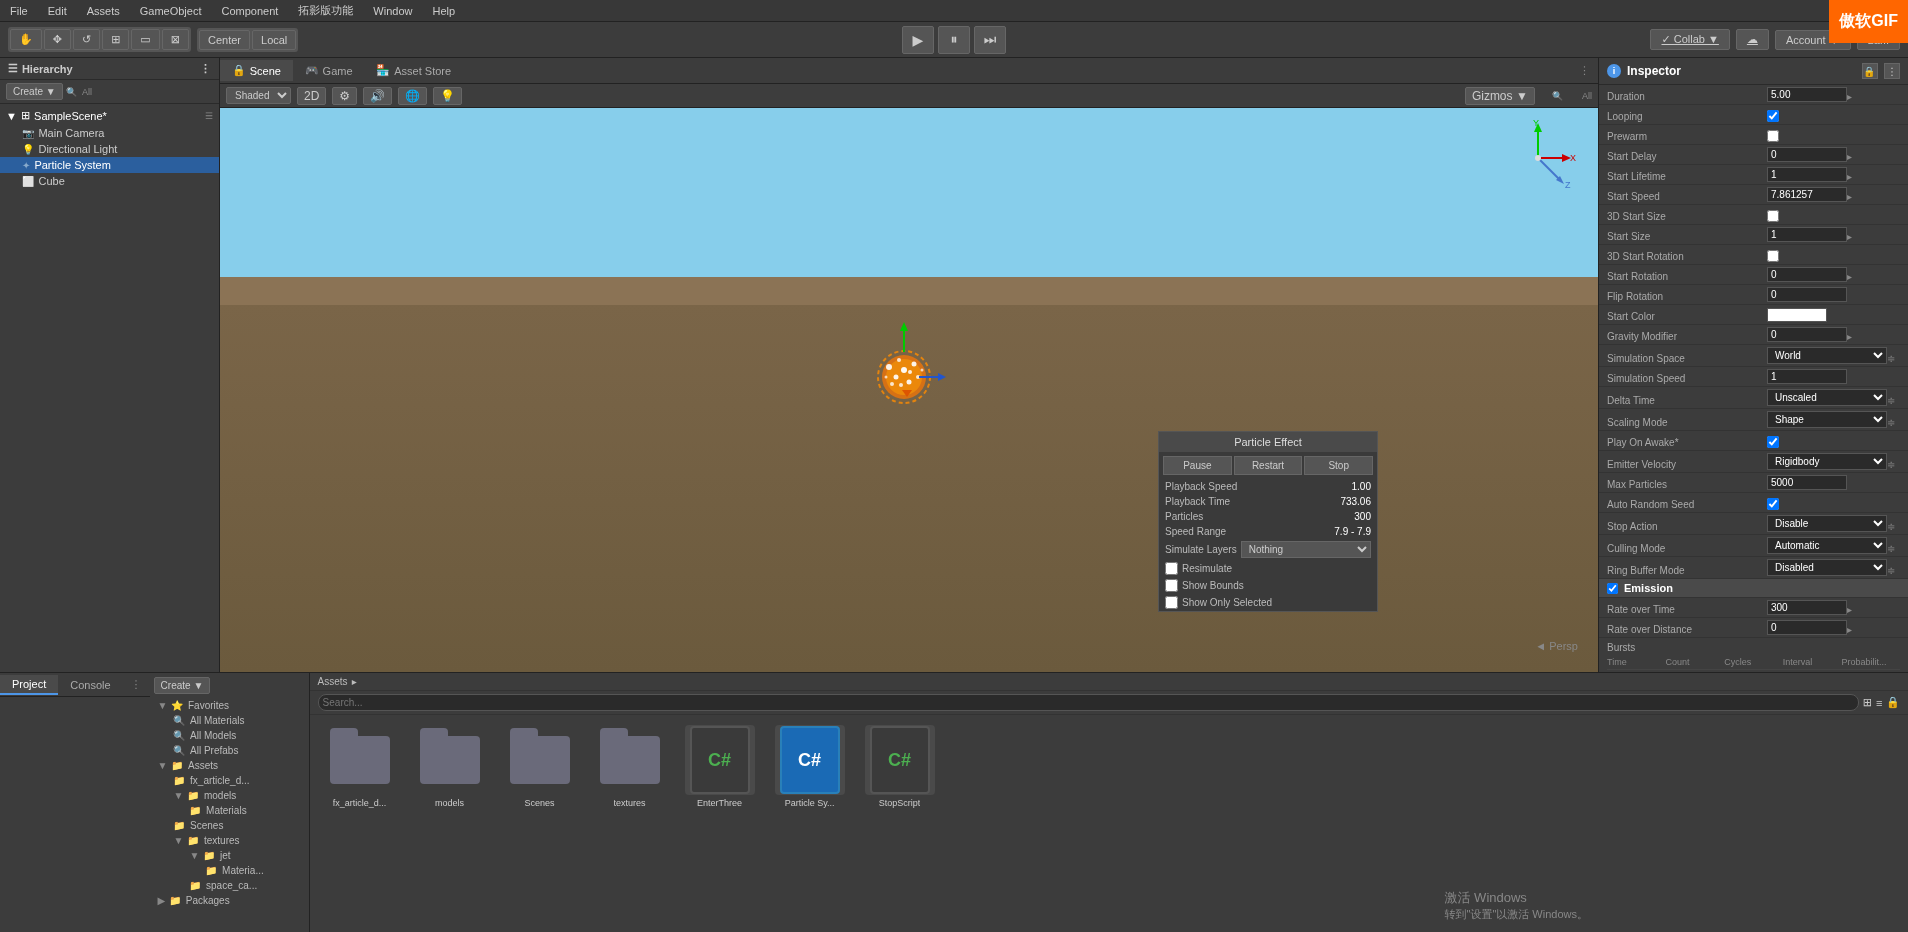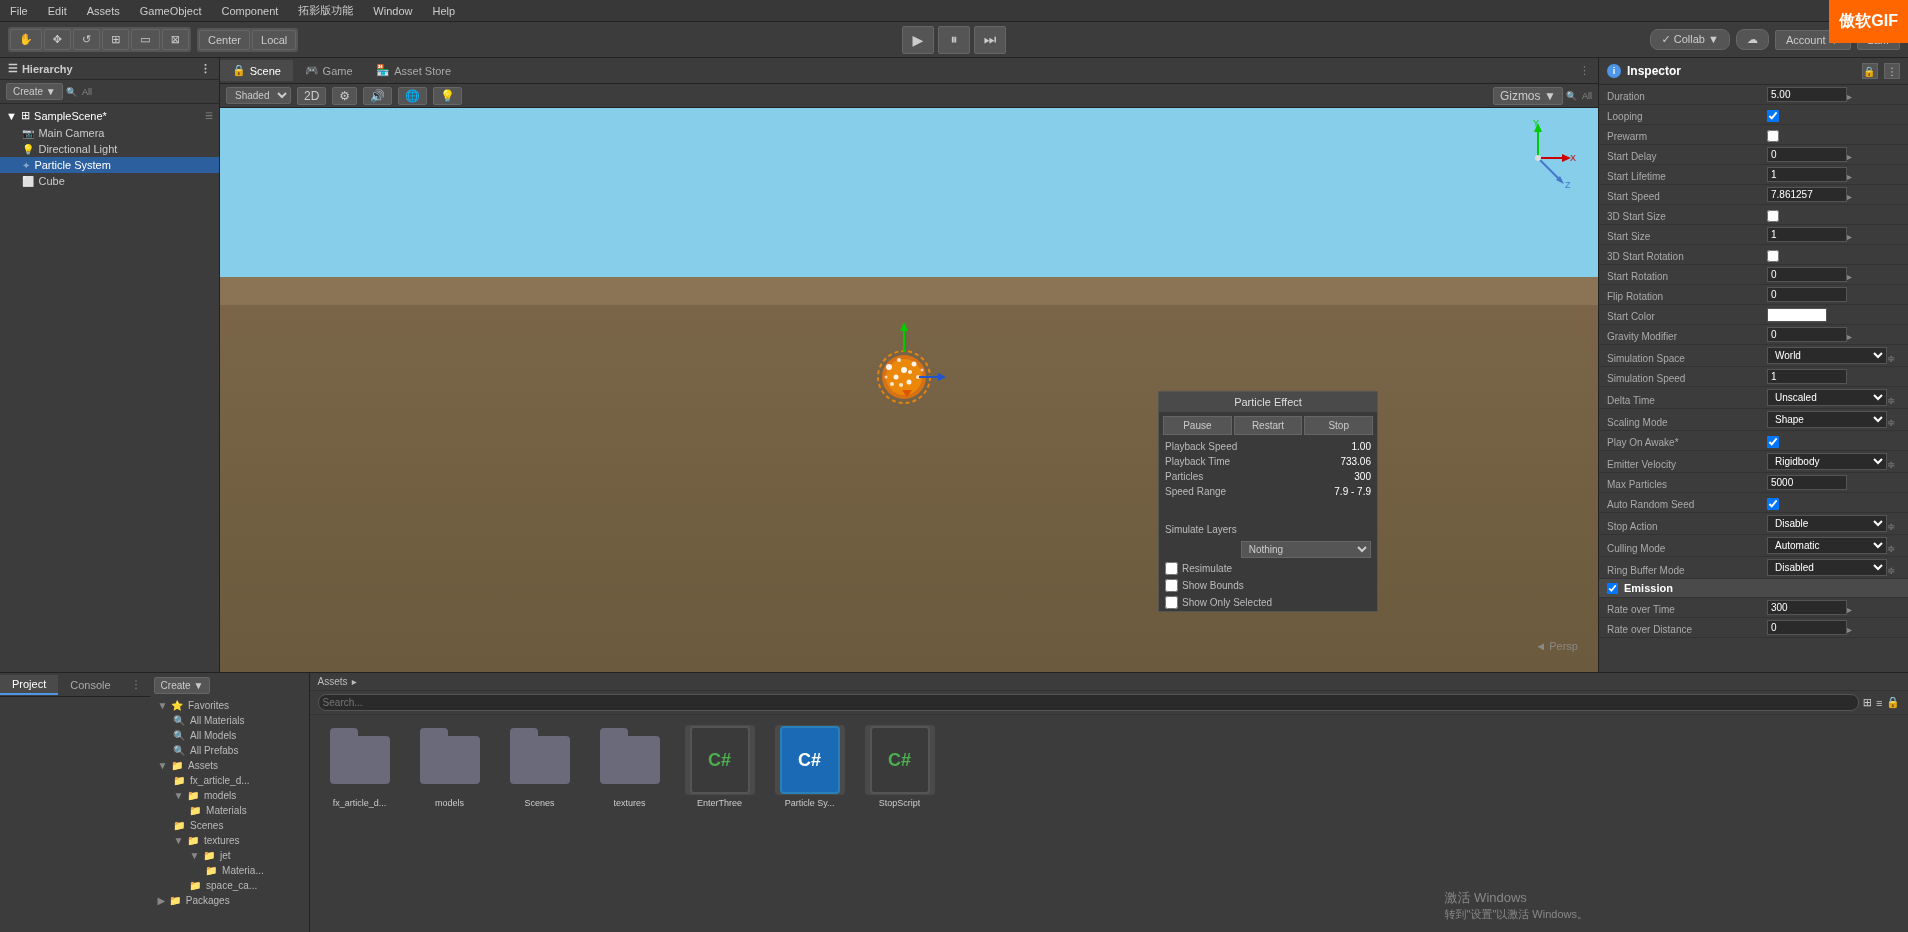--- a/index.html
+++ b/index.html
@@ -91,21 +91,22 @@
       align-items: center;
       gap: 6px;
     }
     .collab-btn {
       background: #555;
       border: 1px solid #666;
       color: #ccc;
       padding: 3px 10px;
       font-size: 11px;
       cursor: pointer;
-      border-radius: 8px;
+      border-radius: 2px;
+      text-decoration: underline;
     }
     .account-btn {
       background: #555;
       border: 1px solid #666;
       color: #ccc;
       padding: 3px 10px;
       font-size: 11px;
       cursor: pointer;
       border-radius: 2px;
     }
@@ -320,21 +321,20 @@
       color: #bbb;
       gap: 4px;
     }
     .popup-select {
       background: #555;
       border: 1px solid #666;
       color: #ccc;
       font-size: 10px;
       padding: 1px 3px;
       flex: 1;
-      margin-top: 40px;
     }
 
     
     .inspector-panel {
       width: 310px;
       background: #3c3c3c;
       border-left: 1px solid #222;
       display: flex;
       flex-direction: column;
       flex-shrink: 0;
@@ -760,21 +760,21 @@
 
     <div class="scene-toolbar">
       <select class="scene-select">
         <option>Shaded</option>
       </select>
       <button class="scene-btn">2D</button>
       <button class="scene-btn">⚙</button>
       <button class="scene-btn">🔊</button>
       <button class="scene-btn">🌐</button>
       <button class="scene-btn">💡</button>
-      <div style="margin-left:auto;display:flex;gap:4px;align-items:center;">
+      <div style="margin-left:auto;display:flex;gap:18px;align-items:center;">
         <button class="scene-btn">Gizmos ▼</button>
         <span style="font-size:9px;color:#888;">🔍</span>
         <span style="font-size:9px;color:#888;">All</span>
       </div>
     </div>
 
     <div class="viewport">
 
       <div class="nav-gizmo">
         <svg width="80" height="80" viewBox="0 0 80 80">
@@ -1040,20 +1040,32 @@
         <span class="insp-label">Rate over Time</span>
         <input class="insp-value-input" value="300" style="">
         <span class="insp-arrow">▸</span>
       </div>
       <div class="inspector-row">
         <span class="insp-label">Rate over Distance</span>
         <input class="insp-value-input" value="0" style="">
         <span class="insp-arrow">▸</span>
       </div>
 
+      <div class="bursts-table">
+        <div style="font-size:10px;color:#aaa;padding:2px 0;">Bursts</div>
+        <div class="bursts-table-header">
+          <span>Time</span>
+          <span>Count</span>
+          <span>Cycles</span>
+          <span>Interval</span>
+          <span>Probabilit...</span>
+        </div>
+        <div class="bursts-empty">List is Empty</div>
+
+      </div>
 
     </div>
   </div>
 
 </div>
 
 <div class="bottom-panel">
   <div class="bottom-tabs">
     <div class="bottom-tab active">Project</div>
     <div class="bottom-tab">Console</div>

